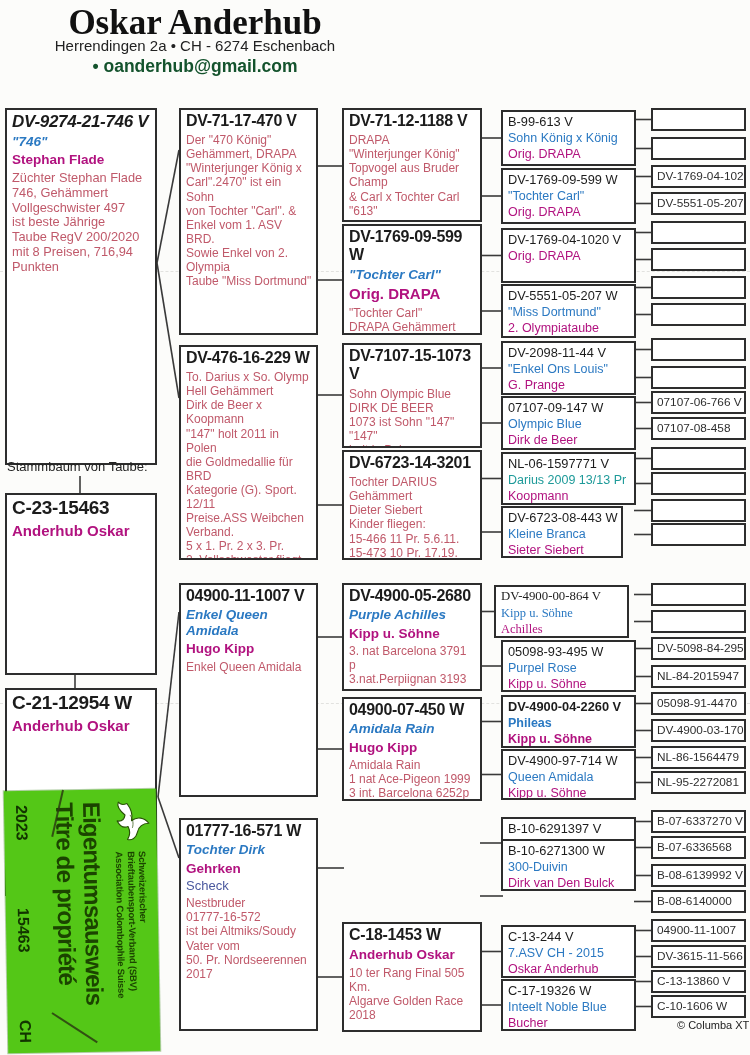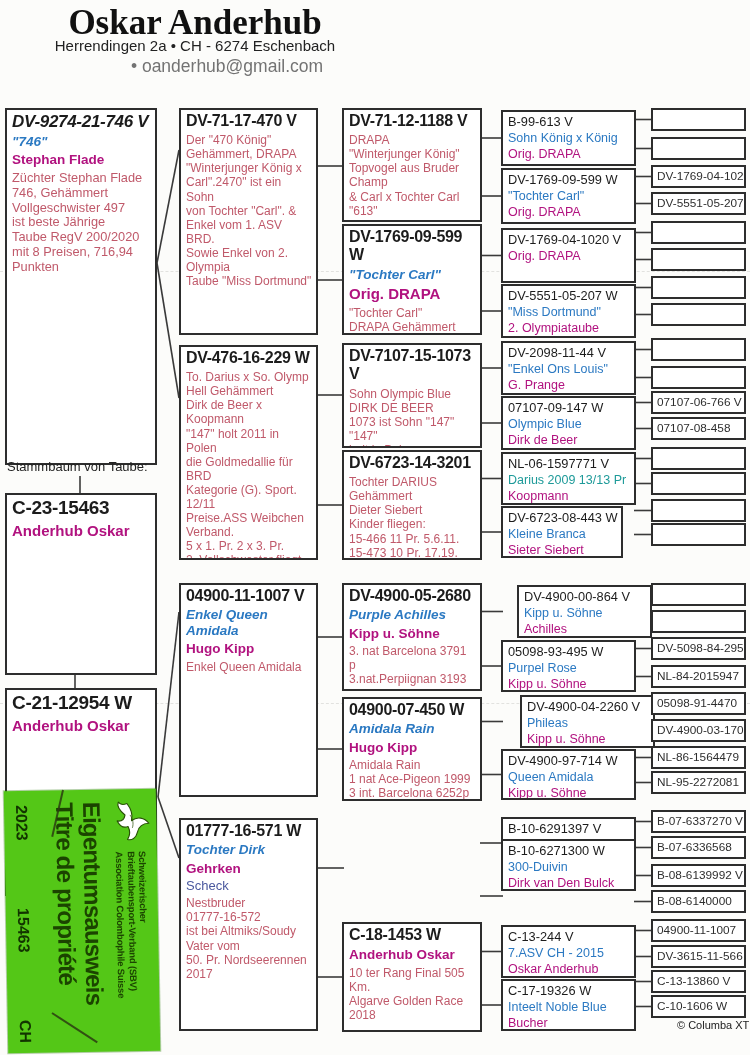--- a/index.html
+++ b/index.html
@@ -14,21 +14,21 @@
   }
   html,body{margin:0;padding:0;background:#e8e8e8;}
   .page{position:relative;width:750px;height:1055px;background:#fcfcfa;
         font-family:"Liberation Sans",sans-serif;overflow:hidden;}
   
   .title{position:absolute;left:0;top:3px;width:390px;text-align:center;
          font-family:"Liberation Serif",serif;font-weight:bold;font-size:35px;color:#111;}
   .addr{position:absolute;left:0;top:37px;width:390px;text-align:center;
         font-size:15px;color:#222;}
   .email{position:absolute;left:0;top:56px;width:390px;text-align:center;
-         font-size:17.5px;font-weight:normal;color:#737373;padding-left:32px;}
+         font-size:17.5px;font-weight:bold;color:#14532d;}
   
   .box{position:absolute;background:#fff;border:2px solid #2d2d2d;box-sizing:border-box;
        padding:2px 4px 0 5px;overflow:hidden;z-index:2;}
   .bid{font-weight:bold;font-size:16px;color:var(--ink);letter-spacing:-0.3px;line-height:1.15;}
   .bid.big{font-size:19px;}
   .bid.med{font-size:17px;font-style:italic;}
   .bname{color:var(--blue);font-weight:bold;font-style:italic;font-size:13.5px;margin-top:2px;line-height:1.15;}
   .bbreeder{color:var(--magenta);font-weight:bold;font-size:13.5px;margin-top:3px;line-height:1.15;}
   .bbreeder.big{font-size:15px;}
   .bextra{color:var(--navy);font-size:13px;margin-top:2px;}
@@ -241,31 +241,31 @@
       <div class="sbox" style="left: 501px; top: 452px; width: 135px; height: 53px;">
         <div class="sid">NL-06-1597771 V</div>
         <div class="sl2 teal">Darius 2009 13/13 Pr</div>
         <div class="sl3">Koopmann</div>
       </div>
       <div class="sbox" style="left: 501px; top: 506px; width: 122px; height: 52px;">
         <div class="sid">DV-6723-08-443 W</div>
         <div class="sl2">Kleine Branca</div>
         <div class="sl3">Sieter Siebert</div>
       </div>
-      <div class="sbox" style="left: 517px; top: 585px; width: 135px; height: 53px;">
+      <div class="sbox" style="left: 494px; top: 585px; width: 135px; height: 53px; font-family: Liberation Serif, serif;">
         <div class="sid">DV-4900-00-864 V</div>
         <div class="sl2">Kipp u. Söhne</div>
         <div class="sl3">Achilles</div>
       </div>
       <div class="sbox" style="left: 501px; top: 640px; width: 135px; height: 52px;">
         <div class="sid">05098-93-495 W</div>
         <div class="sl2">Purpel Rose</div>
         <div class="sl3">Kipp u. Söhne</div>
       </div>
-      <div class="sbox" style="left: 520px; top: 695px; width: 135px; height: 53px;">
+      <div class="sbox" style="left: 501px; top: 695px; width: 135px; height: 53px; font-weight: bold;">
         <div class="sid">DV-4900-04-2260 V</div>
         <div class="sl2">Phileas</div>
         <div class="sl3">Kipp u. Söhne</div>
       </div>
       <div class="sbox" style="left: 501px; top: 749px; width: 135px; height: 51px;">
         <div class="sid">DV-4900-97-714 W</div>
         <div class="sl2">Queen Amidala</div>
         <div class="sl3">Kipp u. Söhne</div>
       </div>
       <div class="sbox" style="left: 501px; top: 817px; width: 135px; height: 52px;">

